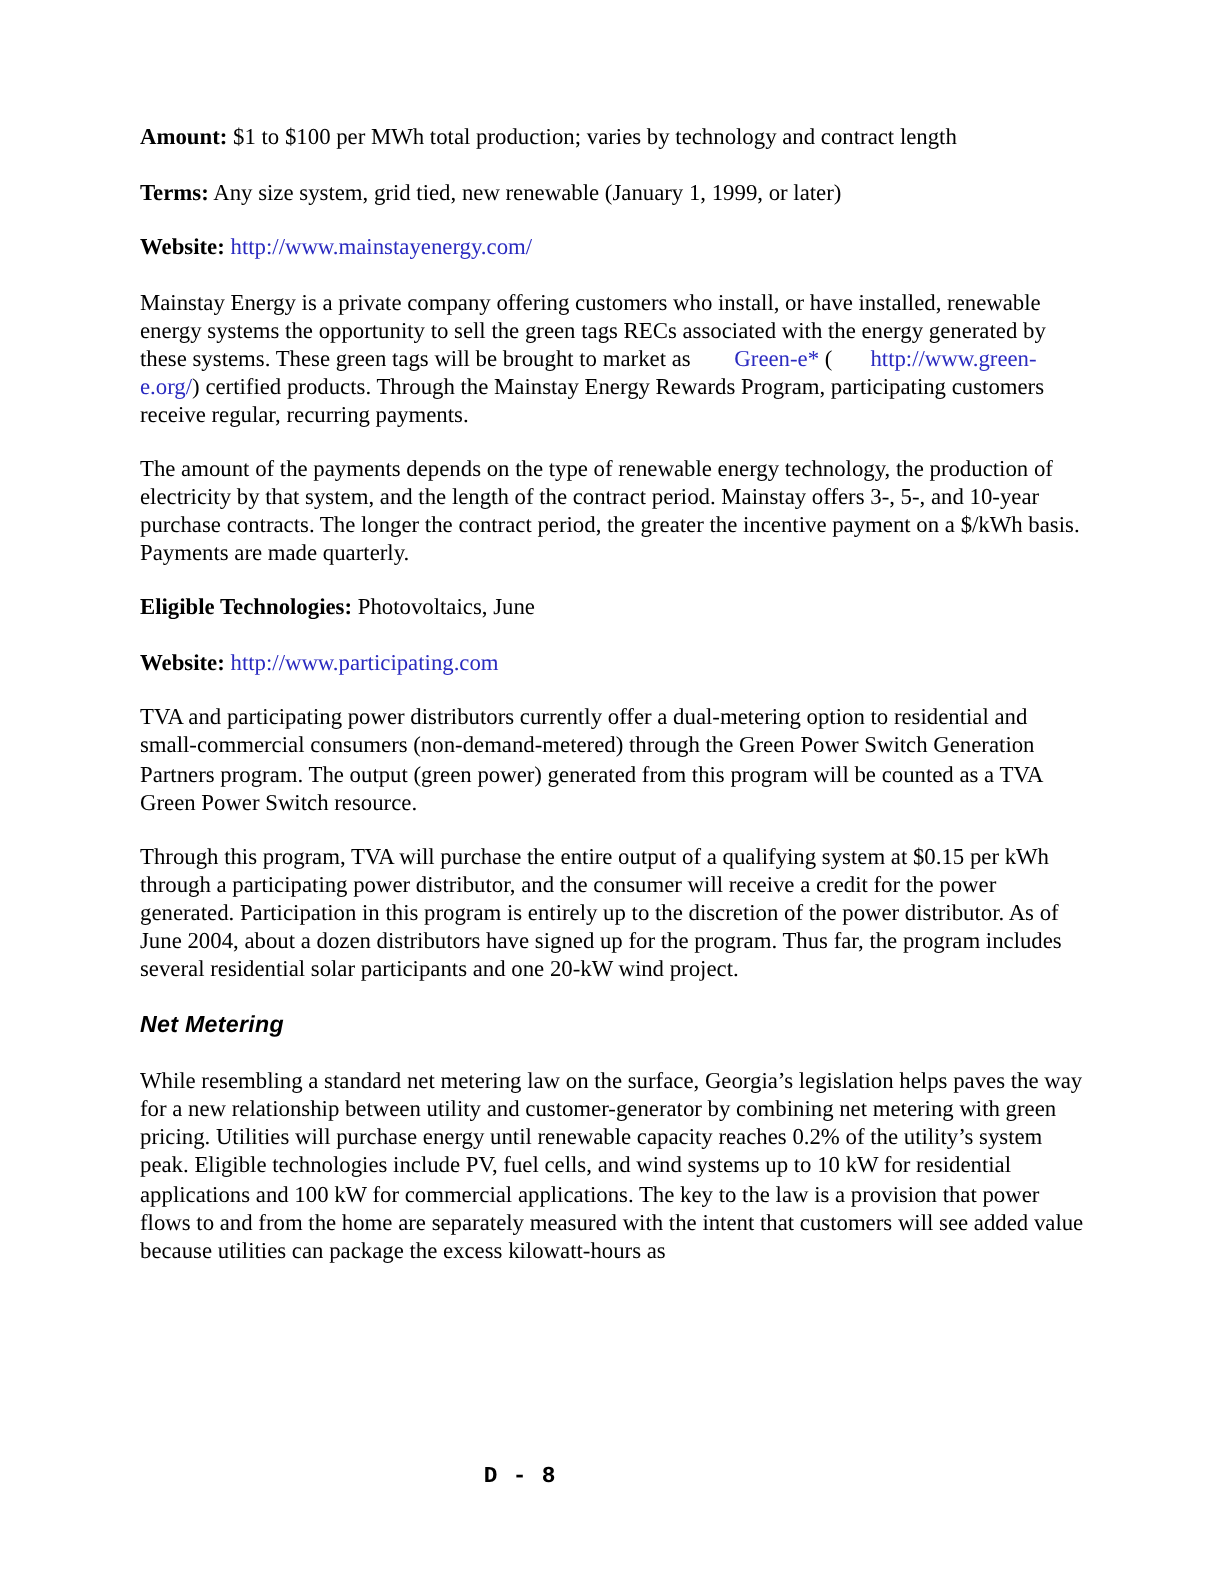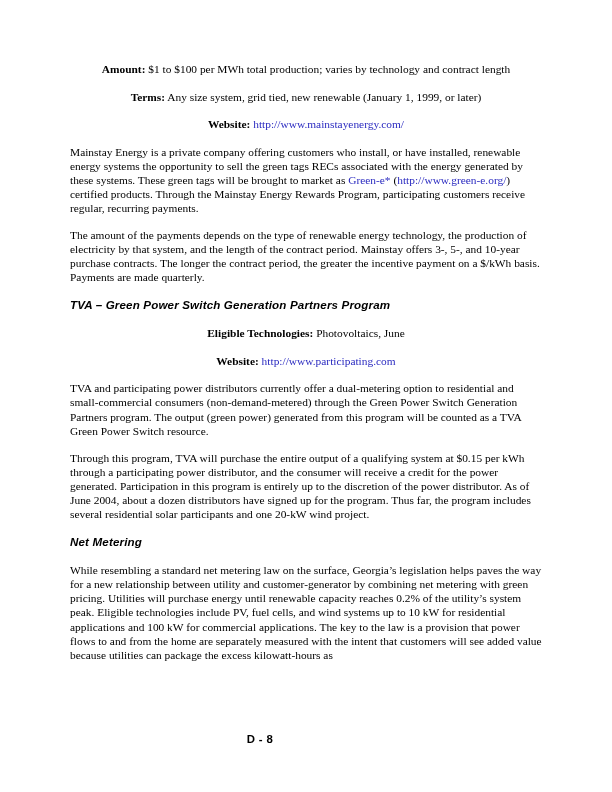--- a/index.html
+++ b/index.html
@@ -29,21 +29,21 @@
     left: 70px;
     top: 62px;
     width: 472px;
   }
 
   
   .field {
     font-size: 11.4px;
     line-height: 14px;
     margin: 0 0 13.5px 0;
-    text-align: center;
+    text-align: left;
   }
   .field .label {
     font-weight: bold;
   }
   .field .value {
     font-weight: normal;
   }
 
   p.body {
     font-size: 11.4px;
@@ -63,31 +63,32 @@
     letter-spacing: 0.15px;
   }
 
   a.link, .link {
     color: #2a2ac0;
     text-decoration: none;
   }
   .link-inline {
     color: #2a2ac0;
     text-decoration: none;
+    margin-left: 19px;
   }
 
   .footer {
     position: absolute;
     left: 0;
     top: 733px;
     width: 520px;
     text-align: center;
     font-size: 11.4px;
     font-weight: bold;
-    font-family: Liberation Sans, sans-serif;
+    font-family: Liberation Mono, monospace;
     letter-spacing: 0.4px;
   }
 
   
   .fields-group .field { margin-bottom: 13.5px; }
   .fields-group { margin-bottom: 5px; }
 </style>
 </head>
 <body>
 
@@ -110,21 +111,20 @@
         <span class="label">Website:</span>
         <a class="link" href="#">http://www.mainstayenergy.com/</a>
       </div>
 
     </div>
 
     <p class="body"><span>Mainstay Energy is a private company offering customers who install, or have installed, renewable energy systems the opportunity to sell the green tags RECs associated with the energy generated by these systems. These green tags will be brought to market as </span><a class="link-inline" href="#">Green-e*</a><span> (</span><a class="link-inline" href="#">http://www.green-e.org/</a><span>) certified products. Through the Mainstay Energy Rewards Program, participating customers receive regular, recurring payments.</span></p>
 
     <p class="body">The amount of the payments depends on the type of renewable energy technology, the production of electricity by that system, and the length of the contract period. Mainstay offers 3-, 5-, and 10-year purchase contracts. The longer the contract period, the greater the incentive payment on a $/kWh basis. Payments are made quarterly.</p>
 
-    <h2 class="section-heading">TVA – Green Power Switch Generation Partners Program</h2>
 
     <div class="fields-group">
 
       <div class="field">
         <span class="label">Eligible Technologies:</span>
         <span class="value">Photovoltaics, June</span>
       </div>
 
 
 

